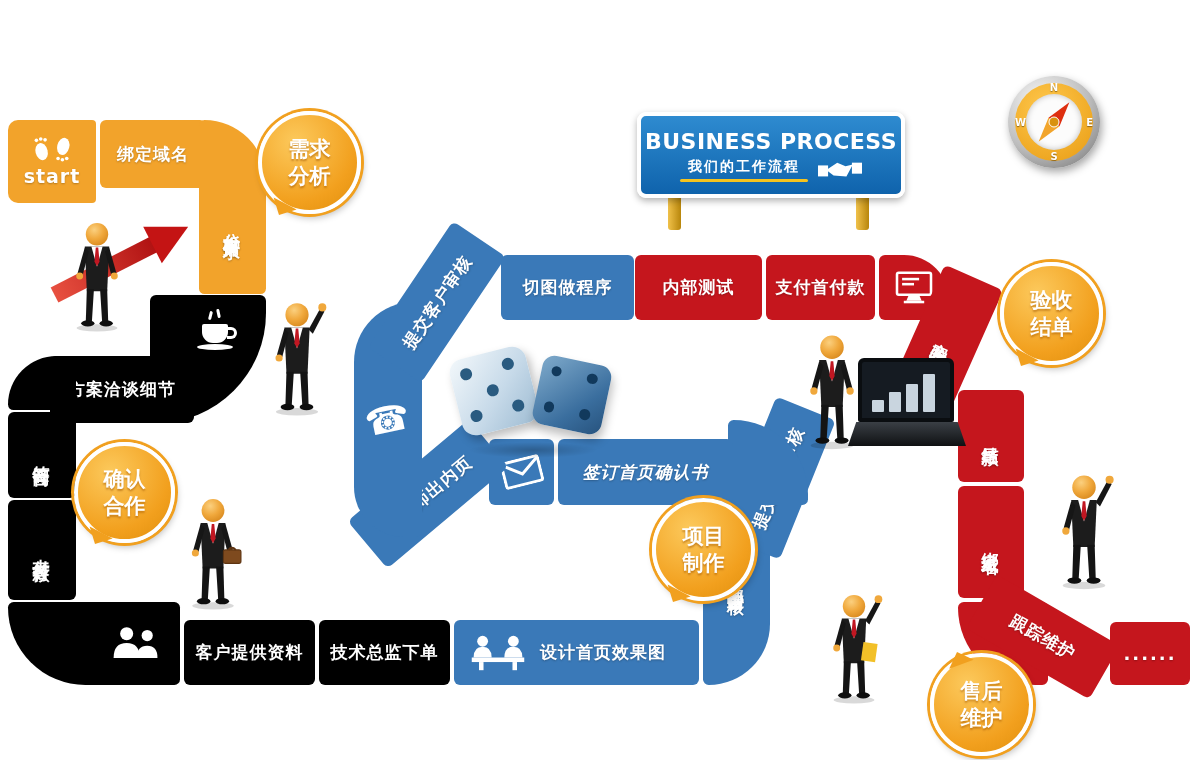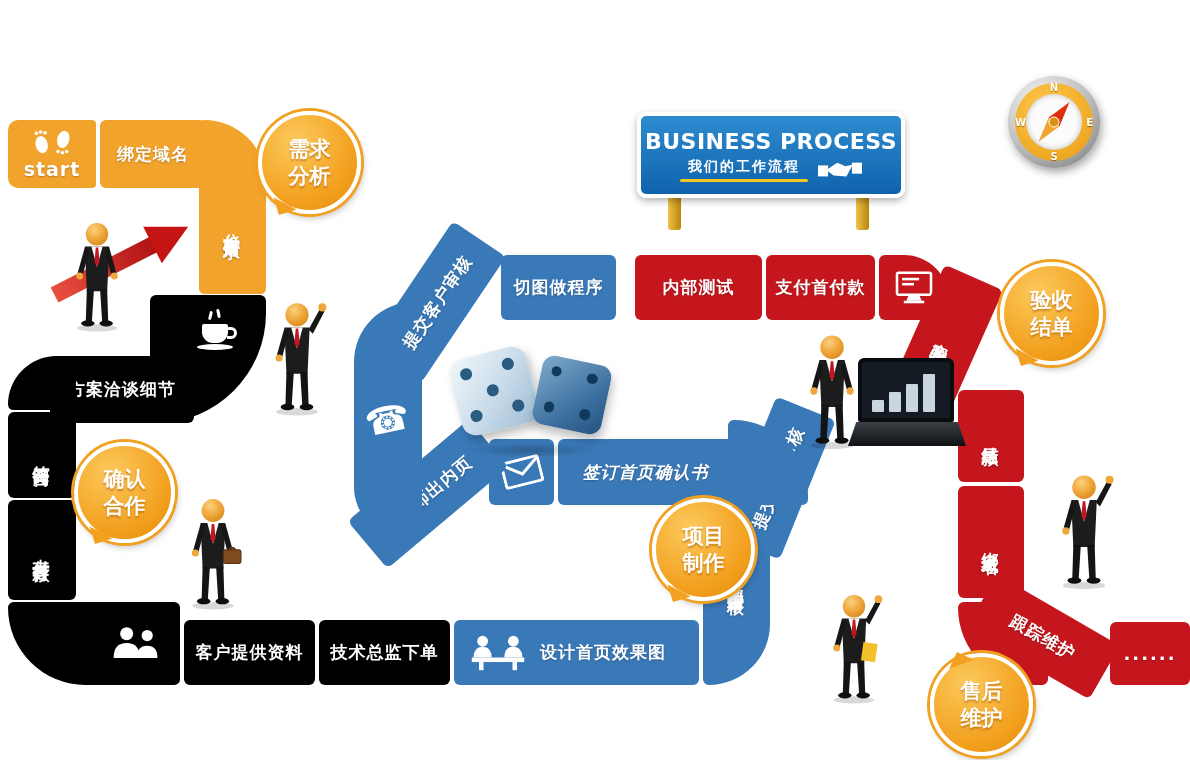--- a/index.html
+++ b/index.html
@@ -142,21 +142,21 @@
       <symbol id="man-briefcase" viewBox="0 0 60 110">
         <use href="#man-core"></use>
           <use href="#arm-down-left"></use>
           <use href="#arm-down-right"></use>
         <rect x="40" y="52" width="17" height="13" rx="2" fill="#7E4A1E" stroke="#5d3412" stroke-width="1"></rect>
         <path d="M45 52 q3 -4 7 0" fill="none" stroke="#5d3412" stroke-width="2"></path>
       </symbol>
     </defs>
   </svg>
 
-  <div class="cell orange" style="left:8px;top:120px;width:88px;height:68px;flex-direction:column;gap:3px;border-radius:10px 4px 4px 10px;">
+  <div class="cell orange" style="left:8px;top:120px;width:88px;height:83px;flex-direction:column;gap:3px;border-radius:10px 4px 4px 10px;">
     <svg width="50" height="26" viewBox="0 0 54 30">
       <ellipse cx="15" cy="18" rx="7" ry="10" fill="#fff" transform="rotate(-14 15 18)"></ellipse>
       <circle cx="9" cy="5" r="2.1" fill="#fff"></circle>
         <circle cx="14" cy="3.4" r="2.1" fill="#fff"></circle>
         <circle cx="19" cy="4.4" r="2.1" fill="#fff"></circle>
       <ellipse cx="40" cy="12" rx="7" ry="10" fill="#fff" transform="rotate(14 40 12)"></ellipse>
       <circle cx="34" cy="26" r="2.1" fill="#fff"></circle>
         <circle cx="39" cy="27.4" r="2.1" fill="#fff"></circle>
         <circle cx="44" cy="26" r="2.1" fill="#fff"></circle>
     </svg>
@@ -233,21 +233,21 @@
   </div>
   <div class="cell blue" style="left:349px;top:463px;width:158px;height:62px;transform:rotate(-40deg);">
     <span>设计师出内页</span>
   </div>
   <div class="cell blue" style="left:354px;top:302px;width:68px;height:235px;border-top-left-radius:60px;border-bottom-left-radius:50px;">
     <span class="phone-glyph">☎</span>
   </div>
   <div class="cell blue" style="left:361px;top:270px;width:152px;height:64px;transform:rotate(-56deg);">
     <span>提交客户审核</span>
   </div>
-  <div class="cell blue" style="left:501px;top:255px;width:115px;height:65px;">
+  <div class="cell blue" style="left:501px;top:255px;width:133px;height:65px;">
     <span>切图做程序</span>
   </div>
 
   <div class="cell red" style="left:635px;top:255px;width:127px;height:65px;">
     <span>内部测试</span>
   </div>
   <div class="cell red" style="left:766px;top:255px;width:109px;height:65px;">
     <span>支付首付款</span>
   </div>
   <div class="cell red" style="left:879px;top:255px;width:70px;height:65px;border-top-right-radius:45px;">

